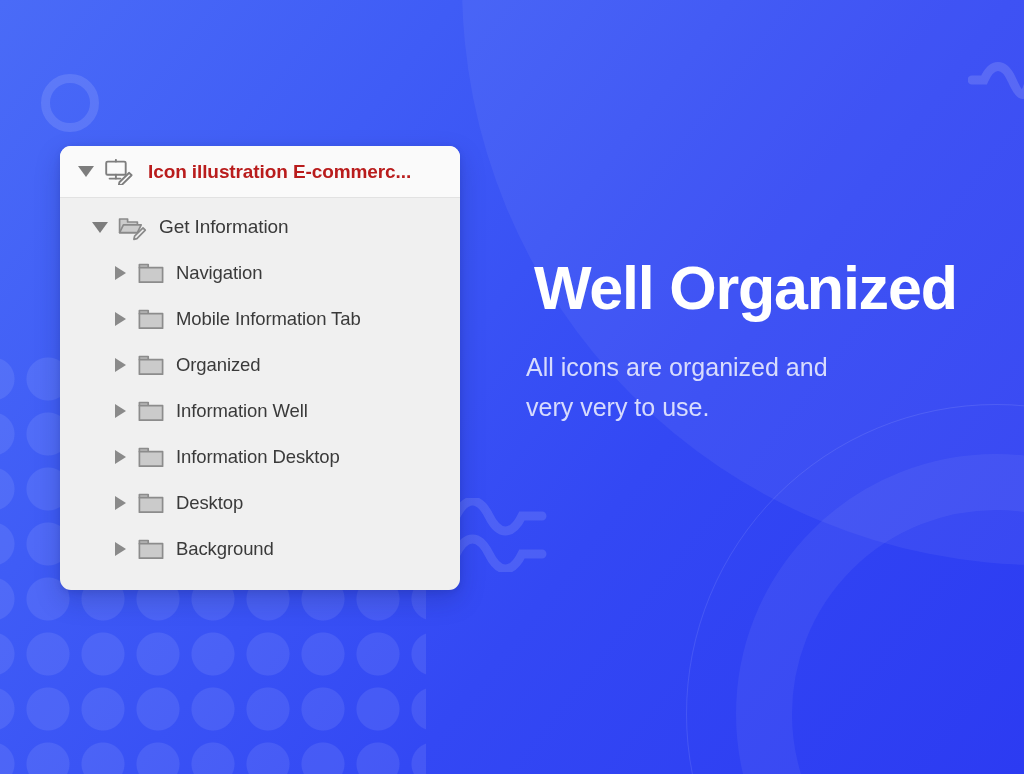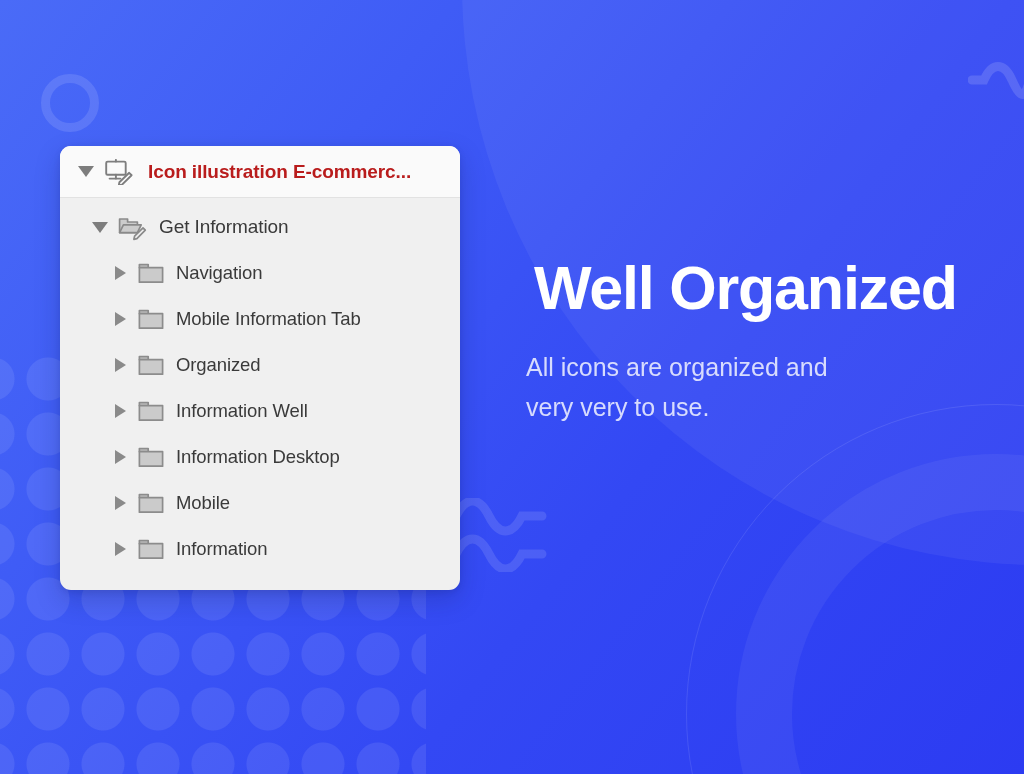--- a/index.html
+++ b/index.html
@@ -301,34 +301,34 @@
           <span class="tri tri-right"></span>
         </div>
         <div class="icon-wrap">
           <svg width="27" height="23" viewBox="0 0 27 23">
             <g fill="#cbcbcb" stroke="#8c8c8c" stroke-width="1.7" stroke-linejoin="round">
               <path d="M1.4 2.6 L10.2 2.6 L10.2 5.6 L1.4 5.6 Z"></path>
               <rect x="1.4" y="5.6" width="23.2" height="14.6"></rect>
             </g>
           </svg>
         </div>
-        <div class="row-label">Mobile</div>
-      </div>
-
-      <div class="row row-depth2">
-        <div class="twisty">
-          <span class="tri tri-right"></span>
-        </div>
-        <div class="icon-wrap">
-          <svg width="27" height="23" viewBox="0 0 27 23">
-            <g fill="#cbcbcb" stroke="#8c8c8c" stroke-width="1.7" stroke-linejoin="round">
-              <path d="M1.4 2.6 L10.2 2.6 L10.2 5.6 L1.4 5.6 Z"></path>
-              <rect x="1.4" y="5.6" width="23.2" height="14.6"></rect>
-            </g>
-          </svg>
-        </div>
-        <div class="row-label">Information</div>
+        <div class="row-label">Desktop</div>
+      </div>
+
+      <div class="row row-depth2">
+        <div class="twisty">
+          <span class="tri tri-right"></span>
+        </div>
+        <div class="icon-wrap">
+          <svg width="27" height="23" viewBox="0 0 27 23">
+            <g fill="#cbcbcb" stroke="#8c8c8c" stroke-width="1.7" stroke-linejoin="round">
+              <path d="M1.4 2.6 L10.2 2.6 L10.2 5.6 L1.4 5.6 Z"></path>
+              <rect x="1.4" y="5.6" width="23.2" height="14.6"></rect>
+            </g>
+          </svg>
+        </div>
+        <div class="row-label">Background</div>
       </div>
 
     </div>
   </div>
 
 </div>
 
 </body></html>

